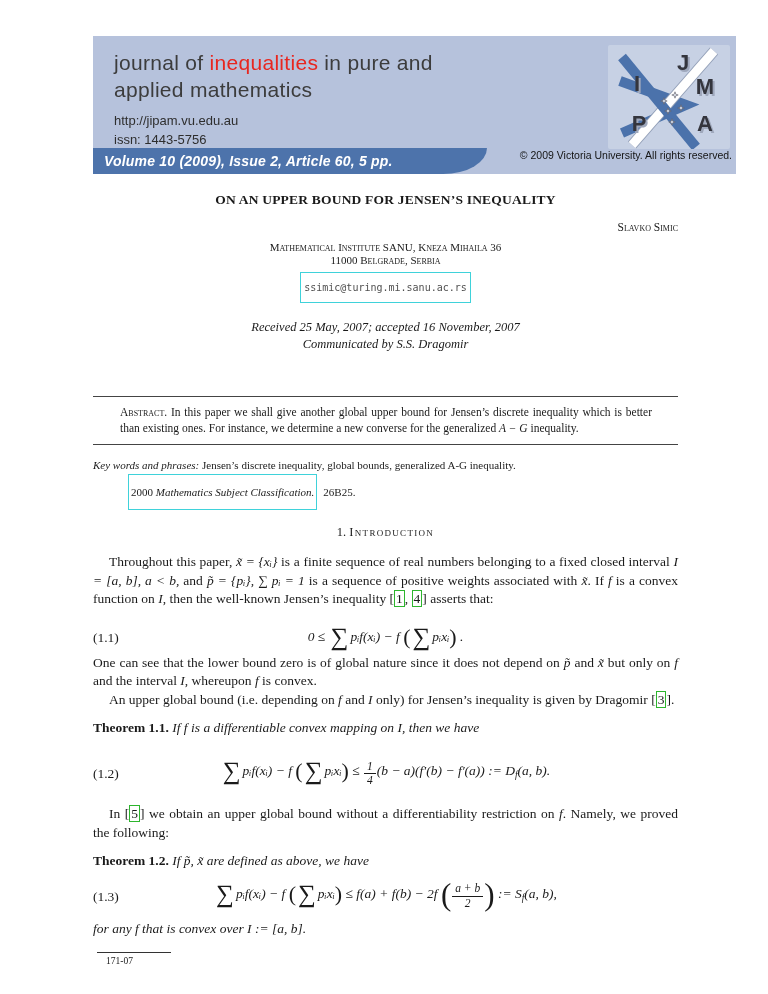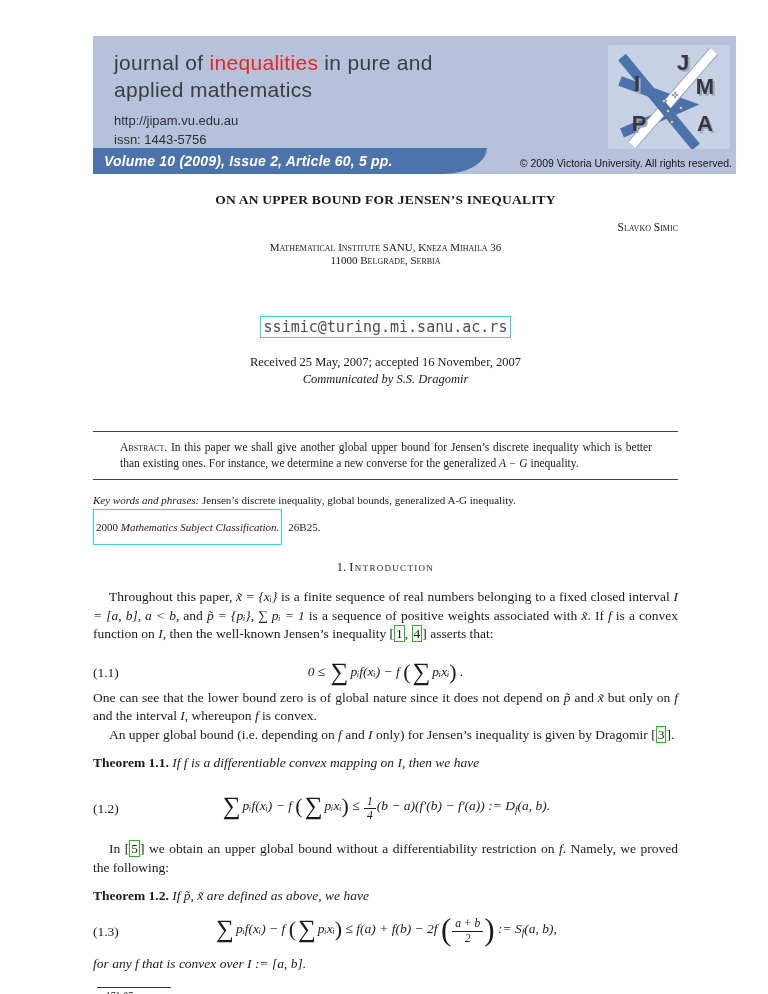--- a/index.html
+++ b/index.html
@@ -16,45 +16,45 @@
   .mast-text{position:absolute;left:21px;top:13px;font-family:"Liberation Sans","DejaVu Sans",sans-serif;color:#3c3c3c;}
   .mast-line1,.mast-line2{font-size:21px;line-height:27px;letter-spacing:.3px;}
   .seg-red{color:var(--brand_red);}
   .mast-url{margin-top:10px;font-size:13px;color:#2e2e2e;}
   .mast-issn{margin-top:4px;font-size:13px;color:#2e2e2e;}
   .logo{position:absolute;right:6px;top:9px;width:122px;height:104px;}
   .volume-bar{position:absolute;left:0;bottom:0;width:394px;height:26px;background:var(--bar_blue);
               border-bottom-right-radius:44px 26px;}
   .volume-bar span{display:block;padding-left:11px;line-height:26px;color:#fff;font-weight:bold;
                    font-family:"Liberation Sans","DejaVu Sans",sans-serif;font-size:14px;letter-spacing:.2px;font-style:italic;}
-  .copyright{position:absolute;right:4px;bottom:5px;font-family:"Liberation Sans","DejaVu Sans",sans-serif;
+  .copyright{position:absolute;right:4px;bottom:13px;font-family:"Liberation Sans","DejaVu Sans",sans-serif;
              font-size:10.5px;color:#141414;}
 
   
   .content{position:relative;padding:192px 90px 0 93px;}
   .title{margin:0;text-align:center;font-size:13.5px;font-weight:bold;letter-spacing:.2px;}
   .author{margin-top:13px;text-align:right;font-variant:small-caps;font-size:11.5px;}
   .affil{text-align:center;font-variant:small-caps;font-size:11px;}
   .affil1{margin-top:8px;} .affil2{margin-top:1px;}
   .email-row{margin-top:6px;text-align:center;}
   .email-box{display:inline-block;font-family:"DejaVu Sans Mono","Liberation Mono",monospace;
-             font-size:15px;color:#4f4f4f;border:1.4px solid var(--box_cyan);padding:1px 3px;background:#fff;margin-top:44px;}
-  .received{margin-top:17px;text-align:center;font-size:12.5px;}
+             font-size:10px;color:#4f4f4f;border:1.4px solid var(--box_cyan);padding:9px 3px;background:#fff;}
+  .received{margin-top:17px;text-align:center;font-style:italic;font-size:12.5px;}
   .communicated{margin-top:2px;text-align:center;font-style:italic;font-size:12.5px;}
 
   .rule{border:none;border-top:1px solid #444;margin:0;}
   .rule-top{margin-top:44px;}
   .rule-bottom{margin-top:8px;}
 
   .abstract{margin:7px 26px 0 27px;font-size:11.5px;line-height:1.4;text-align:justify;}
   .abstract-label{font-variant:small-caps;}
   .keywords{margin:14px 0 0;font-size:11px;}
   .kw-label{font-style:italic;}
   .msc{margin:15px 0 0;font-size:11px;}
-  .msc-box{border:1.4px solid var(--box_cyan);padding:11px 2px;}
+  .msc-box{border:1.4px solid var(--box_cyan);padding:11px 2px;margin-left:35px;}
   .msc .seg-it{font-style:italic;}
   .msc-code{margin-left:6px;}
 
   
   .section-heading{margin:27px 0 9px;text-align:center;font-size:12.5px;font-weight:normal;}
   .sec-name{font-variant:small-caps;letter-spacing:1.3px;}
   .body-par{margin:0;font-size:13.5px;line-height:1.36;text-align:justify;}
   .mt{margin-top:13px;}
   .indent{text-indent:16px;}
   .seg-it{font-style:italic;}

